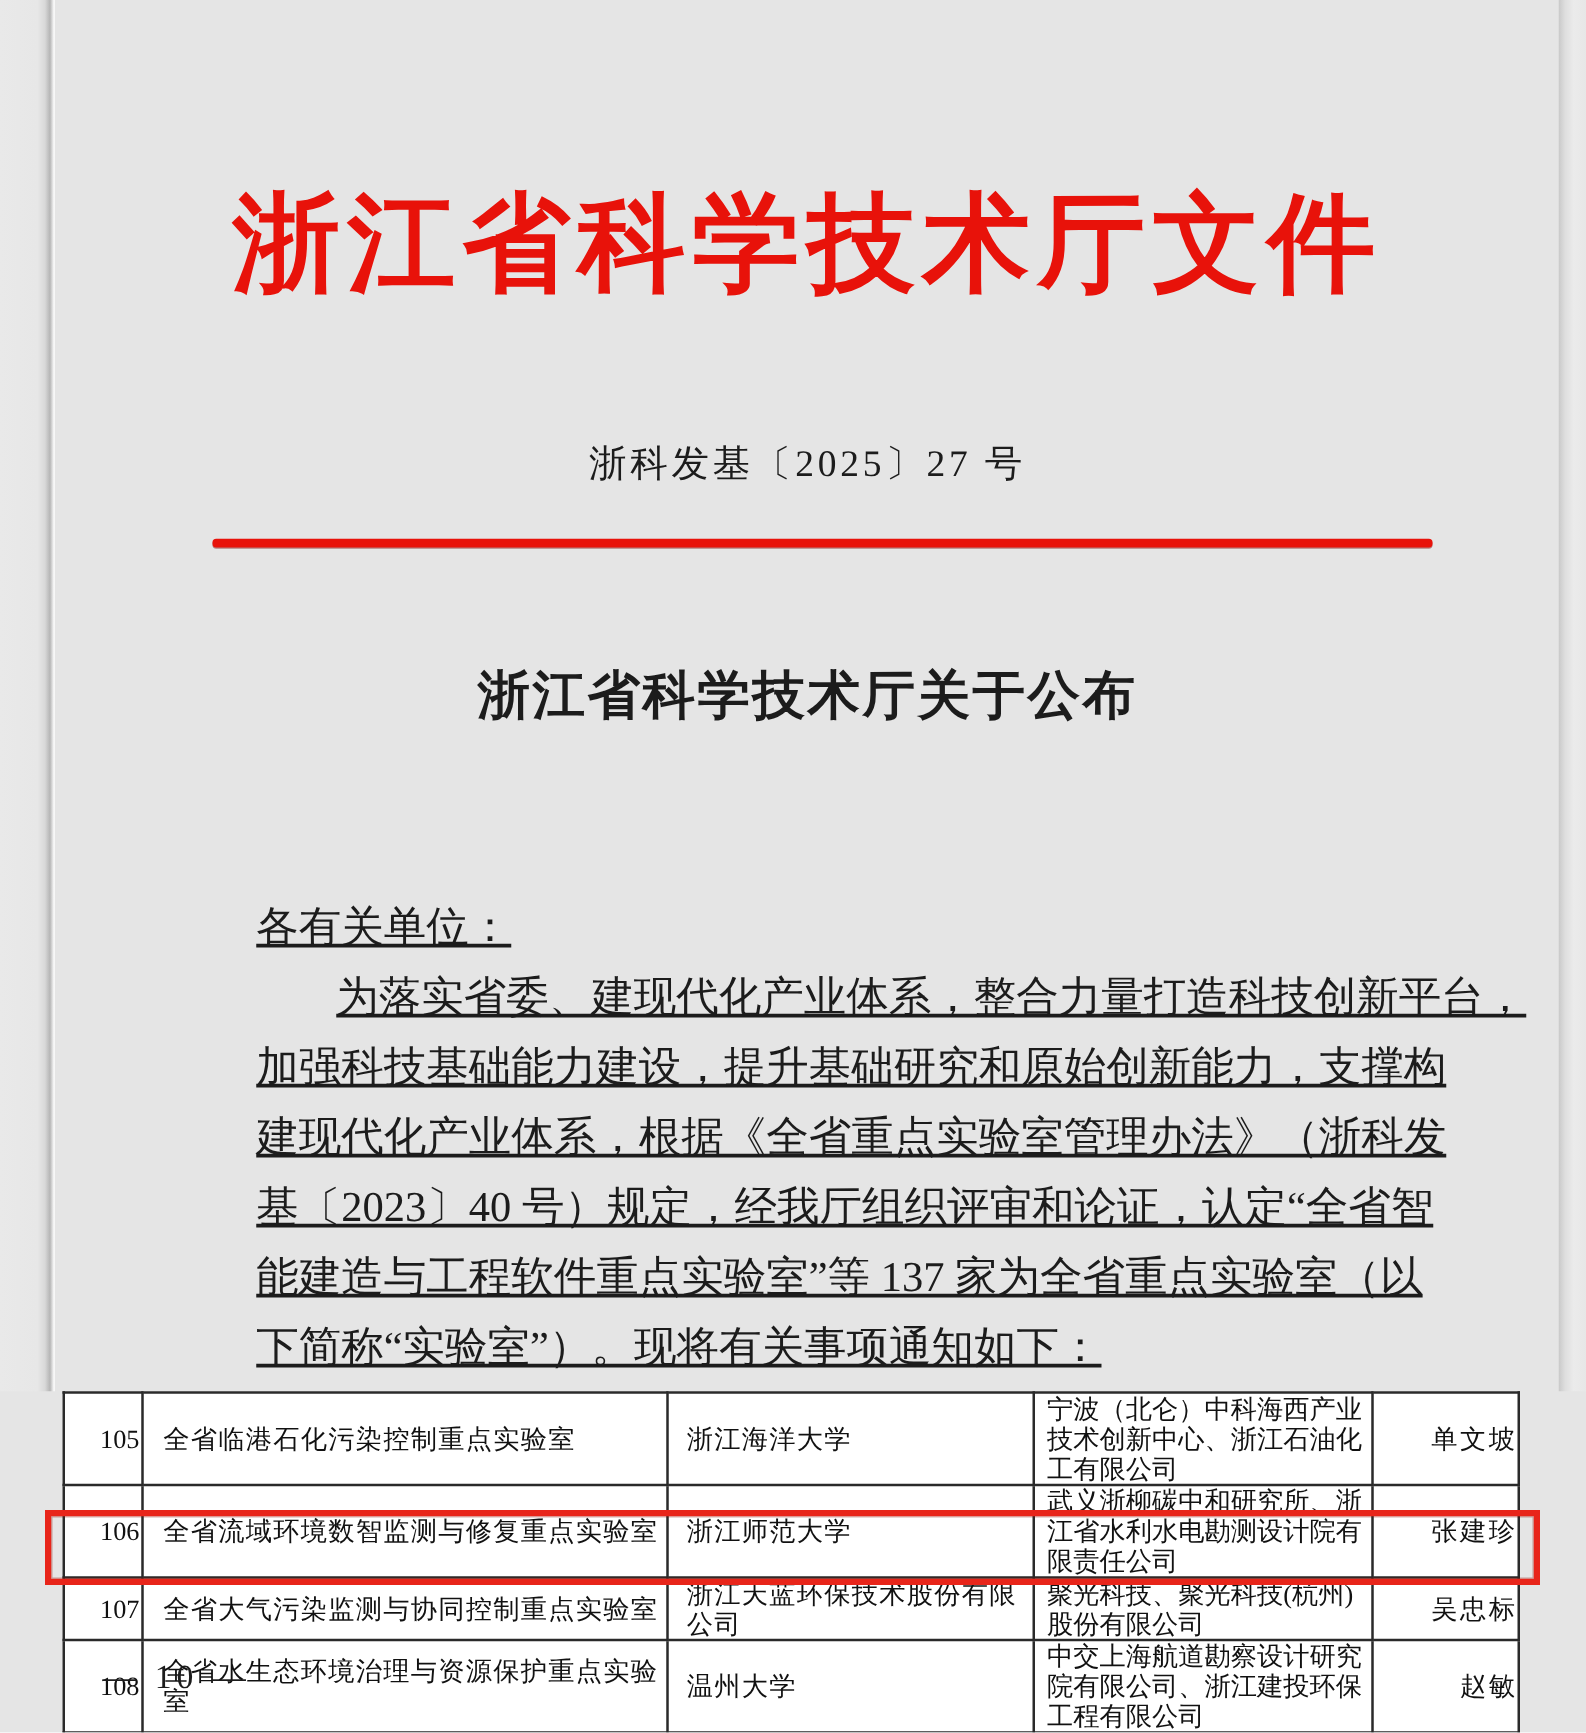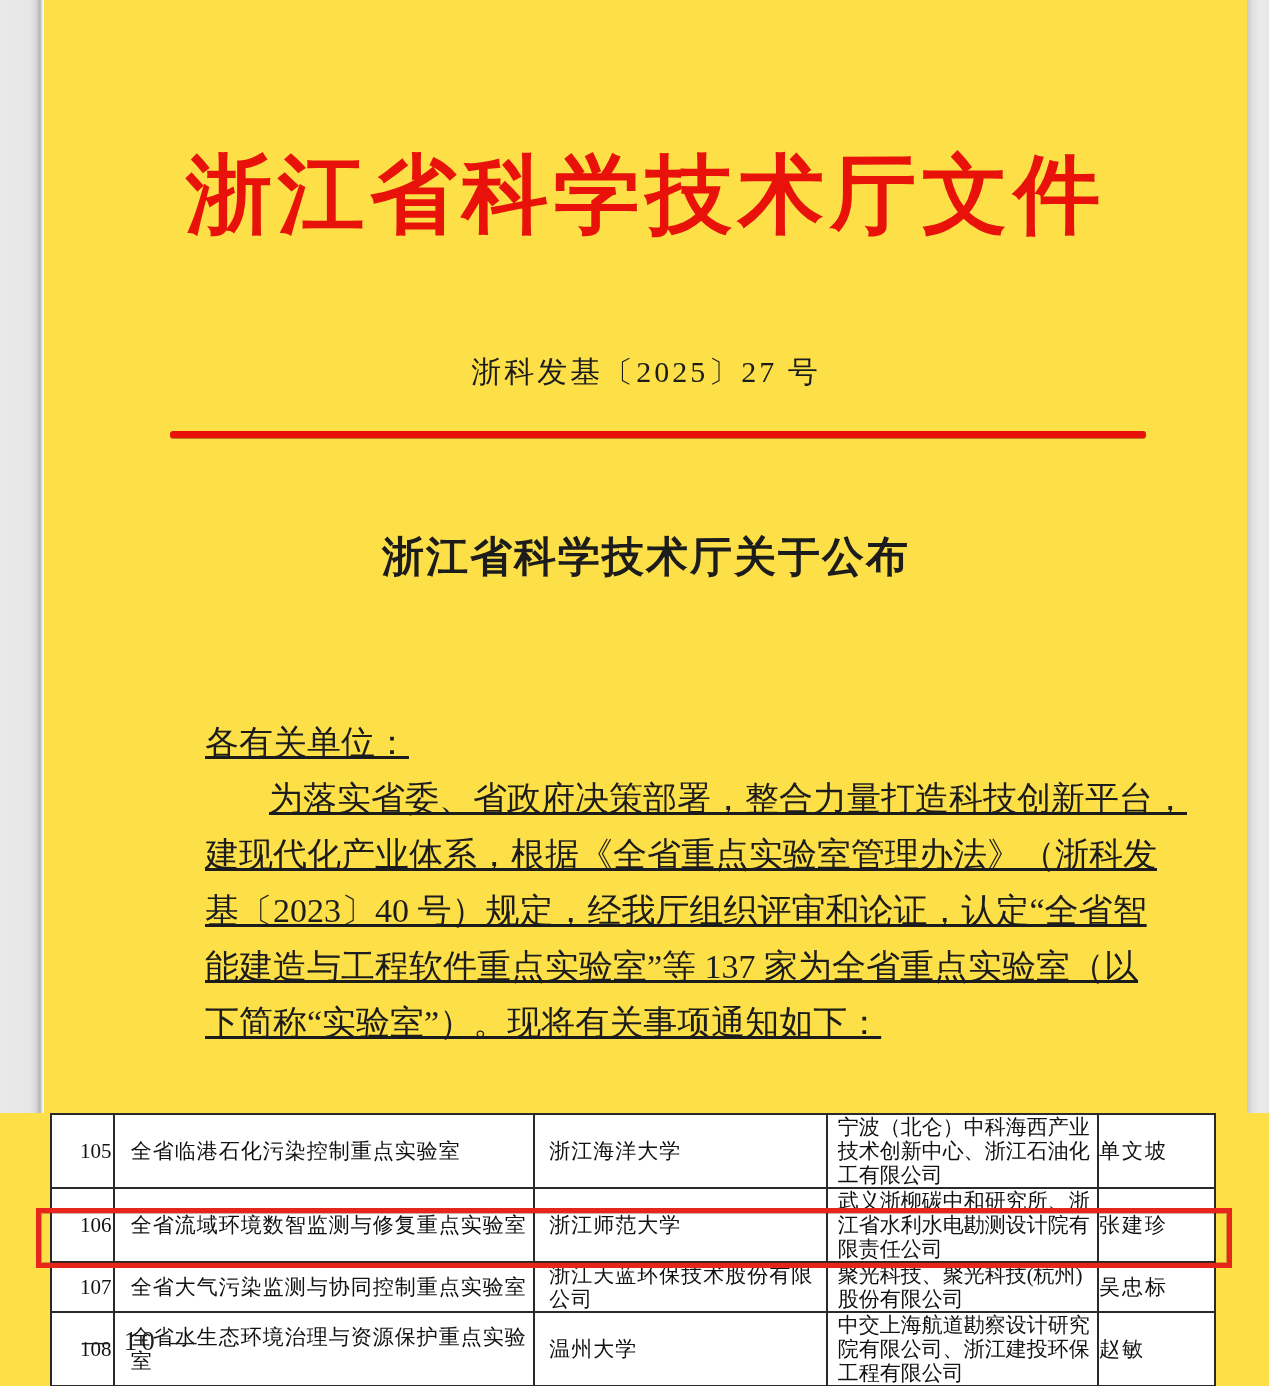--- a/index.html
+++ b/index.html
@@ -7,21 +7,21 @@
     --highlight-red:#e8251a;
     --ink:#1c1c1c;
     --table-line:#2a2a2a;
     --margin-grey:#e8e8e8;
   }
   *{margin:0;padding:0;box-sizing:border-box;}
   html,body{background:#ffffff;}
   .stage{
     position:relative;
     width:1269px;height:1386px;
-    background:#fde047;
+    background:#e5e5e5;
     overflow:hidden;
     font-family:"Liberation Serif","DejaVu Serif",serif;
     color:var(--ink);
   }
   
   .margin-left{
     position:absolute;left:0;top:0;width:44px;height:1113px;
     background:linear-gradient(to right,#e9e9e9 0px,#e7e7e7 30px,#d8d8d8 36px,#b5b5b5 40px,#f7f7f7 43px);
   }
   .margin-right{
@@ -80,21 +80,21 @@
     border:2px solid var(--table-line);
     height:49px;
     line-height:24px;
     overflow:hidden;
     vertical-align:middle;
   }
   td.c-no{width:60px;text-align:center;font-family:"Liberation Serif","DejaVu Serif",serif;padding-left:27px;}
   td.c-lab_name{width:403px;padding-left:16px;letter-spacing:1px;margin-left:48px;}
   td.c-host_unit{width:280px;padding-left:14px;letter-spacing:1px;}
   td.c-partner_units{width:260px;padding-left:10px;padding-right:4px;}
-  td.c-director{width:112px;text-align:left;letter-spacing:2px;}
+  td.c-director{width:112px;text-align:right;letter-spacing:2px;}
   .highlight-box{
     position:absolute;left:36px;top:1208px;width:1196px;height:60px;
     border:5px solid var(--highlight-red);
     box-shadow:inset 0 0 0 1px rgba(130,20,10,.35);
     pointer-events:none;
   }
   .page-number{
     position:absolute;left:82px;top:1326px;
     font-size:27px;letter-spacing:4px;
     white-space:nowrap;
@@ -113,21 +113,22 @@
   <div class="doc-number">浙科发基〔2025〕27 号</div>
 
   <div class="red-rule"></div>
 
   <div class="notice-title">
     <div>浙江省科学技术厅关于公布</div>
   </div>
 
   <div class="body-text">
     <div class="bline start">各有关单位：</div>
-    <div class="bline indent">为落实省委、省政府决策部署，整合力量打造科技创新平台，</div>
+    <div class="bline indent">为落实省委、建现代化产业体系，整合力量打造科技创新平台，</div>
+    <div class="bline">加强科技基础能力建设，提升基础研究和原始创新能力，支撑构</div>
     <div class="bline">建现代化产业体系，根据《全省重点实验室管理办法》（浙科发</div>
     <div class="bline">基〔2023〕40 号）规定，经我厅组织评审和论证，认定“全省智</div>
     <div class="bline">能建造与工程软件重点实验室”等 137 家为全省重点实验室（以</div>
     <div class="bline last">下简称“实验室”）。现将有关事项通知如下：</div>
   </div>
 
   <div class="table-wrap">
     <table class="labs">
       <tbody id="labs-tbody">
           <tr>

